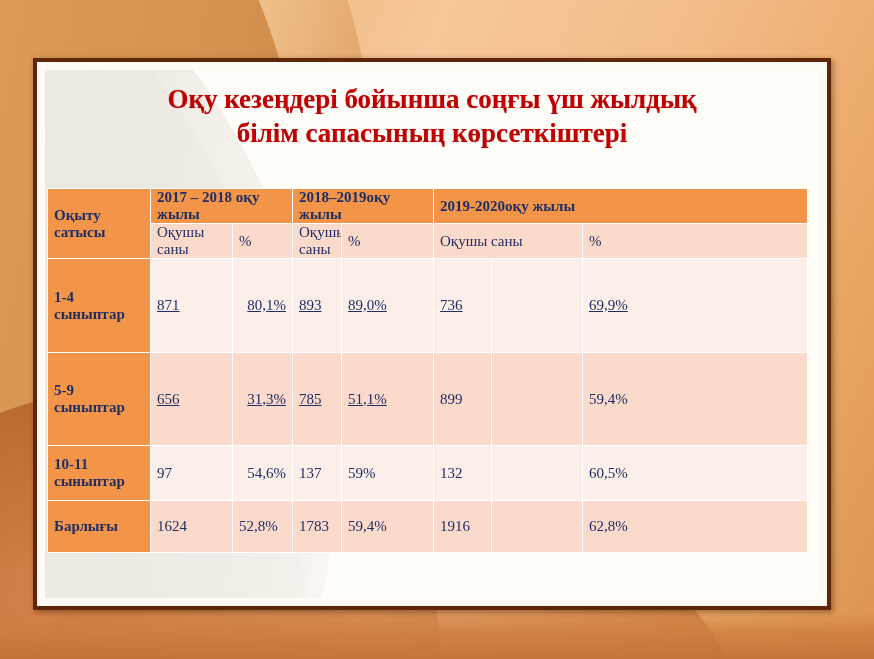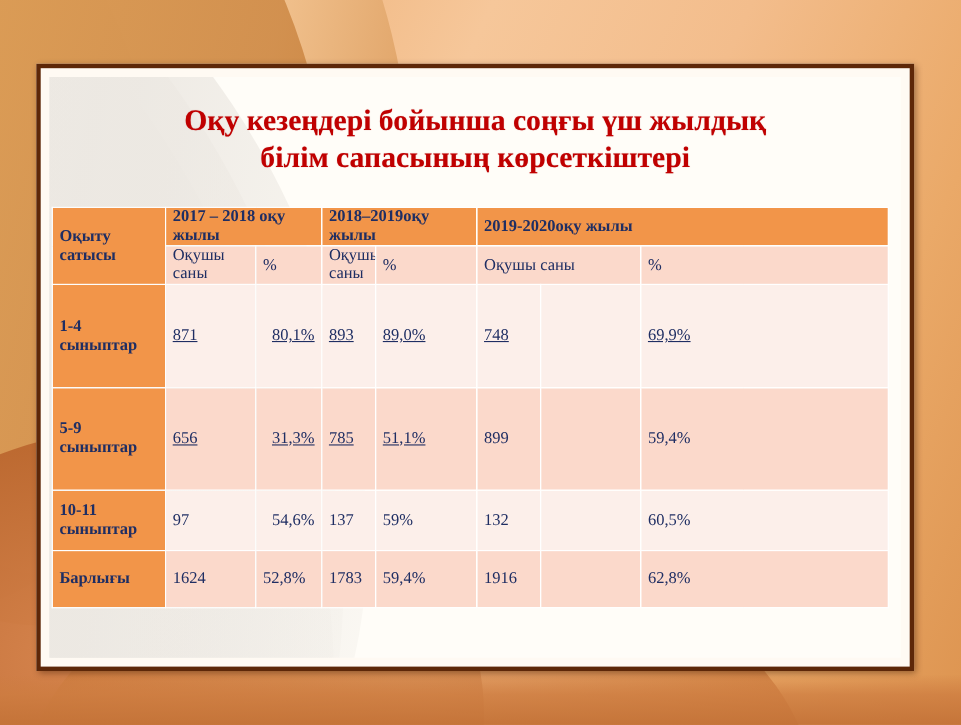--- a/index.html
+++ b/index.html
@@ -70,21 +70,21 @@
     position:absolute;
     border-radius:50%;
     background:linear-gradient(120deg,rgba(255,255,255,0) 0%,rgba(236,232,226,.95) 50%,rgba(255,255,255,0) 100%);
   }
   .ps1{left:-260px;top:-180px;width:520px;height:900px;transform:rotate(-20deg);}
   .ps2{left:-200px;top:-160px;width:430px;height:880px;transform:rotate(-20deg);opacity:.75;}
   .ps3{left:-120px;top:-120px;width:330px;height:860px;transform:rotate(-20deg);opacity:.55;}
 
   
   #title{
-    position:absolute;left:33px;top:92px;width:798px;
+    position:absolute;left:33px;top:82px;width:798px;
     text-align:center;
     color:#c00000;
     font-weight:bold;
     font-size:27px;
     line-height:34px;
     font-family:"Liberation Serif", serif;
     z-index:5;
     text-shadow:0 0 1px rgba(160,0,0,.35);
   }
   #title .l2{display:block;}
@@ -178,21 +178,21 @@
         <td class="hdr-sub" colspan="2">Оқушы саны</td>
         <td class="hdr-sub" colspan="2">%</td>
       </tr>
 
       <tr style="height:94px">
         <td class="stub">1-4 сыныптар</td>
         <td class="light vmid">871</td>
         <td class="light vmid" style="text-align:right">80,1%</td>
         <td class="light vmid">893</td>
         <td class="light vmid">89,0%</td>
-        <td class="light vmid">748</td>
+        <td class="light vmid">736</td>
         <td class="light"></td>
         <td class="light vmid" colspan="2">69,9%</td>
       </tr>
 
       <tr style="height:93px">
         <td class="stub">5-9 сыныптар</td>
         <td class="dark vmid">656</td>
         <td class="dark vmid" style="text-align:right">31,3%</td>
         <td class="dark vmid">785</td>
         <td class="dark vmid">51,1%</td>

